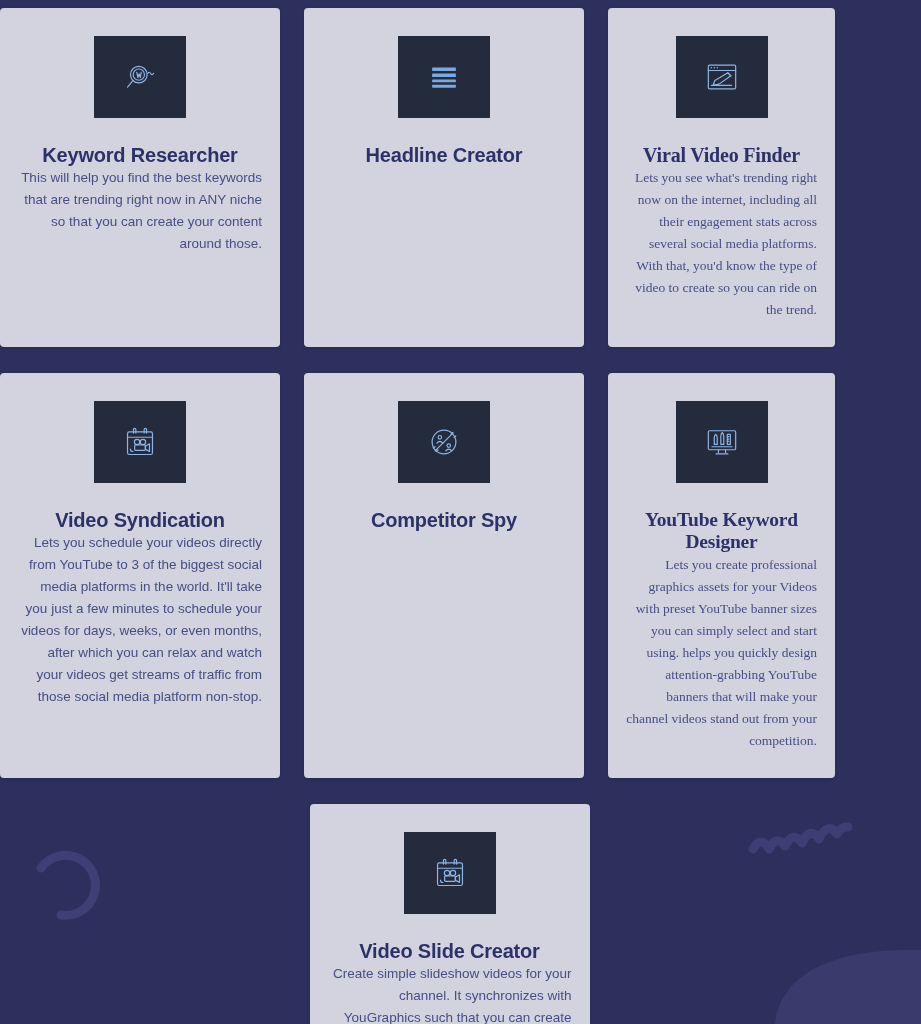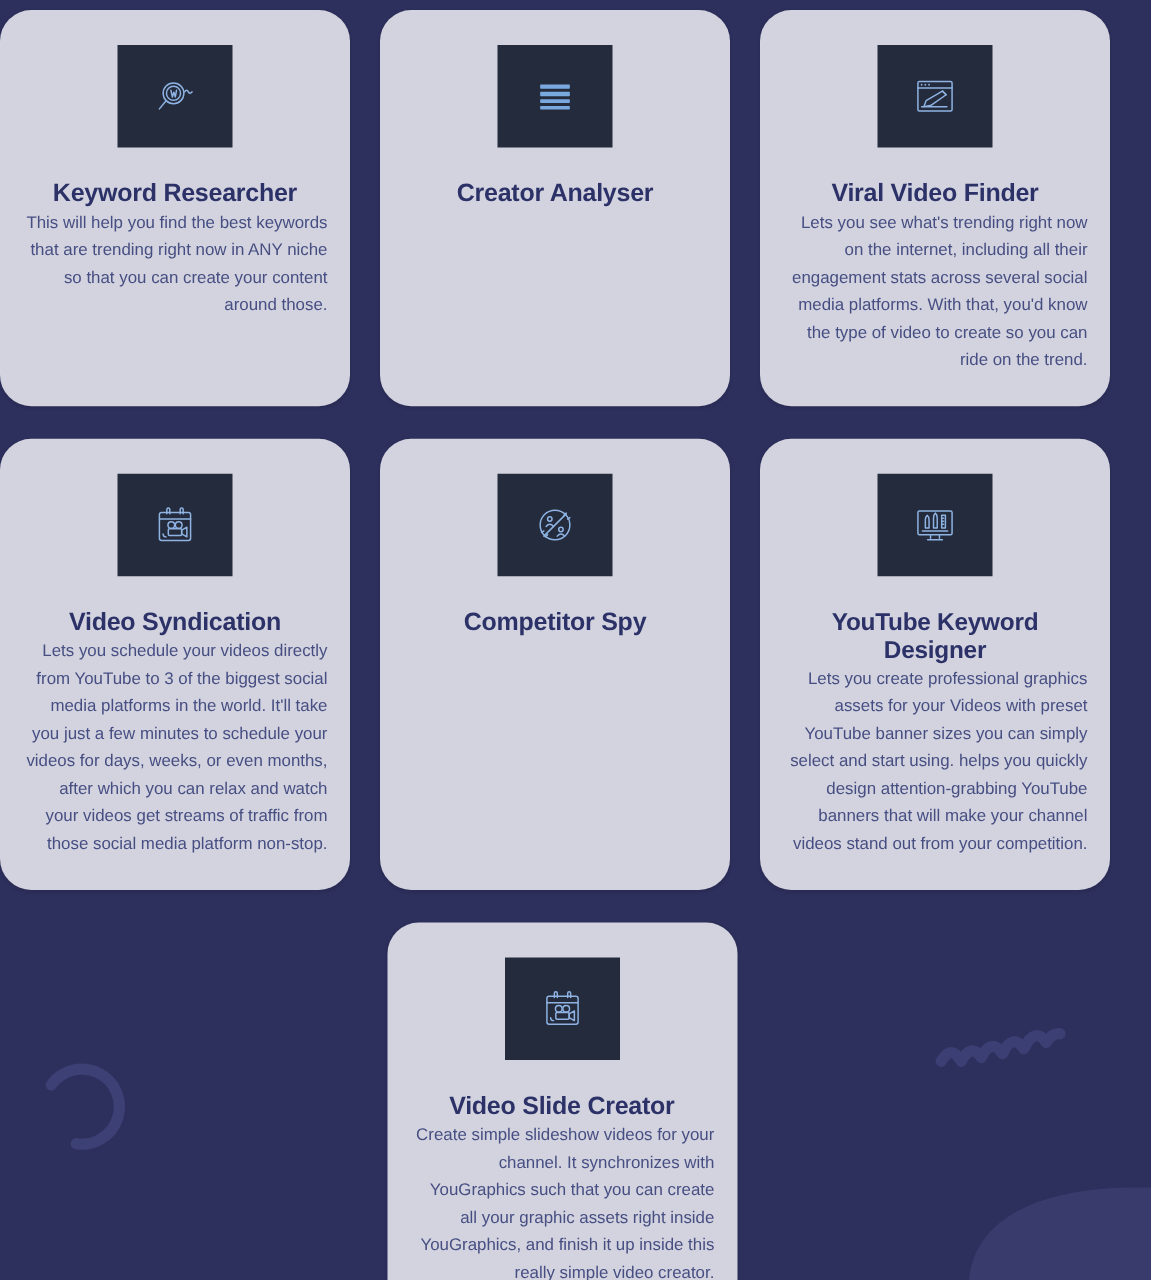--- a/index.html
+++ b/index.html
@@ -34,33 +34,33 @@
     display: grid;
     grid-template-columns: 280px 280px 280px;
     column-gap: 24px;
     row-gap: 26px;
     padding: 8px 20px 0 0;
     justify-content: start;
   }
 
   .card {
     background: #d2d3df;
-    border-radius: 25px;
+    border-radius: 4px;
     padding: 28px 18px 26px 18px;
     display: flex;
     flex-direction: column;
     align-items: center;
     text-align: center;
     box-shadow: 0 1px 3px rgba(0,0,0,0.10);
   }
 
   .card.wide { width: 280px; }
 
   
-  .grid > .card:nth-child(3n) { width: 280px; }
+  .grid > .card:nth-child(3n) { width: 227px; font-family: Liberation Serif, serif; }
 
   .icon-box {
     width: 92px;
     height: 82px;
     background: #242b3d;
     display: flex;
     align-items: center;
     justify-content: center;
     flex: 0 0 auto;
   }
@@ -196,21 +196,21 @@
       <h3 class="card-title">Keyword Researcher</h3>
       <p class="card-desc">This will help you find the best keywords that are trending right now in ANY niche so that you can create your content around those.</p>
     </div>
 
     <div class="card wide">
       <div class="icon-box">
         <svg width="38" height="38">
             <use href="#sym-headline-bars-icon"></use>
           </svg>
       </div>
-      <h3 class="card-title">Creator Analyser</h3>
+      <h3 class="card-title">Headline Creator</h3>
     </div>
 
     <div class="card wide">
       <div class="icon-box">
         <svg width="38" height="38">
             <use href="#sym-browser-pencil-icon"></use>
           </svg>
       </div>
       <h3 class="card-title">Viral Video Finder</h3>
       <p class="card-desc">Lets you see what's trending right now on the internet, including all their engagement stats across several social media platforms. With that, you'd know the type of video to create so you can ride on the trend.</p>

